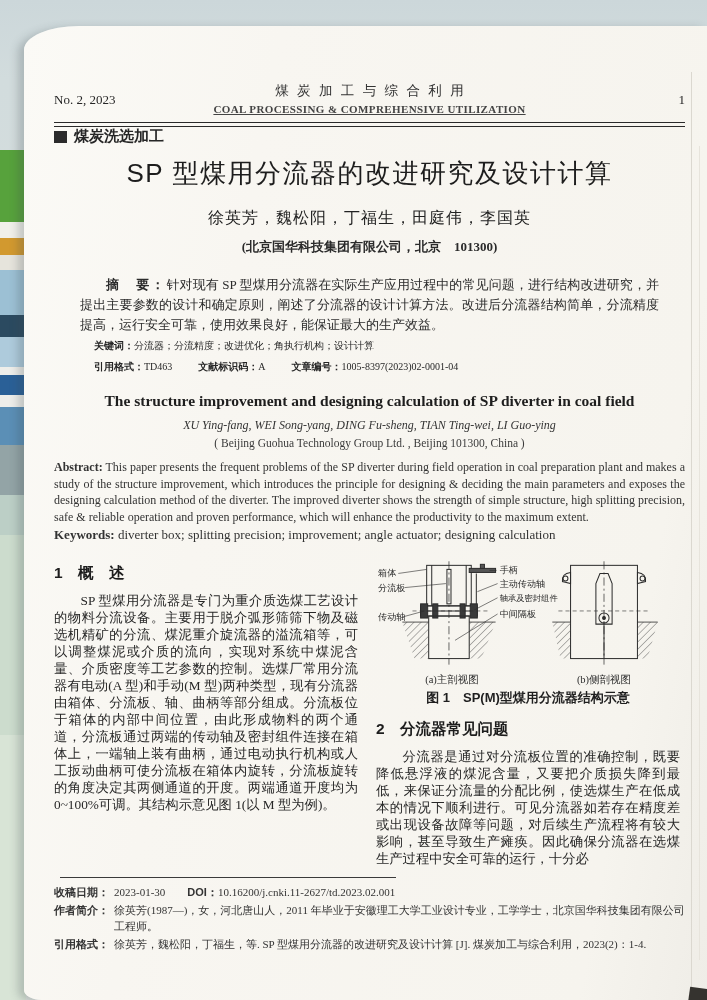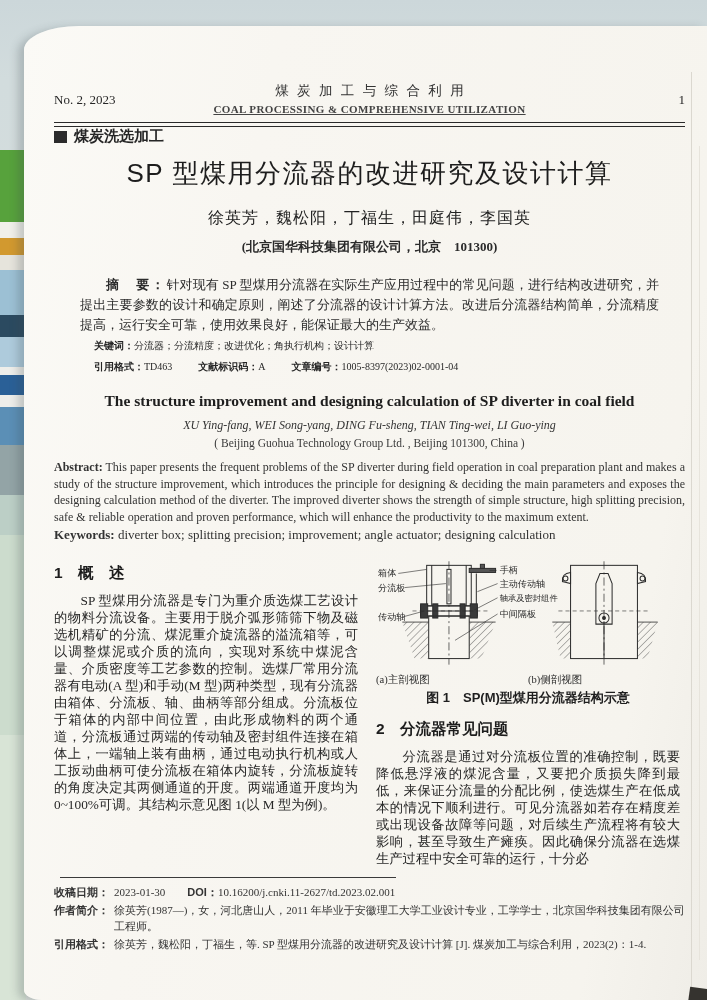--- a/index.html
+++ b/index.html
@@ -60,21 +60,21 @@
 
   
   .cols{display:flex;gap:18px;margin-top:14px;}
   .col{width:304px;flex:0 0 304px;}
   .sec-h{font-size:15.5px;font-weight:bold;color:#1d1d1d;margin:6px 0 8px 0;}
   .body-p{font-size:13.3px;line-height:17px;text-align:justify;text-indent:2em;color:#272727;margin:0;}
 
   
   .figure{margin-top:2px;}
   .fig-sublabels{display:flex;font-size:10.5px;color:#2c2c2c;margin-top:-2px;}
-  .fig-sublabels span{flex:1;}
+  .fig-sublabels span{flex:1;text-align:center;}
   .fig-caption{text-align:center;font-weight:bold;font-size:13px;margin-top:2px;color:#1f1f1f;}
   svg text{font-family:"Liberation Sans","DejaVu Sans",sans-serif;fill:#2a2a2a;}
 
   
   .footsep{margin-top:10px;margin-left:6px;width:336px;border-top:1.2px solid #3a3a3a;}
   .footer{margin-top:6px;font-size:11px;line-height:16px;color:#333;}
   .frow{position:relative;padding-left:60px;margin-top:2px;}
   .frow .flab{position:absolute;left:0;top:0;font-weight:bold;font-family:"Liberation Sans","DejaVu Sans",sans-serif;}
   .frow .gap{display:inline-block;width:22px;}
   .flab2{font-weight:bold;font-family:"Liberation Sans","DejaVu Sans",sans-serif;}

